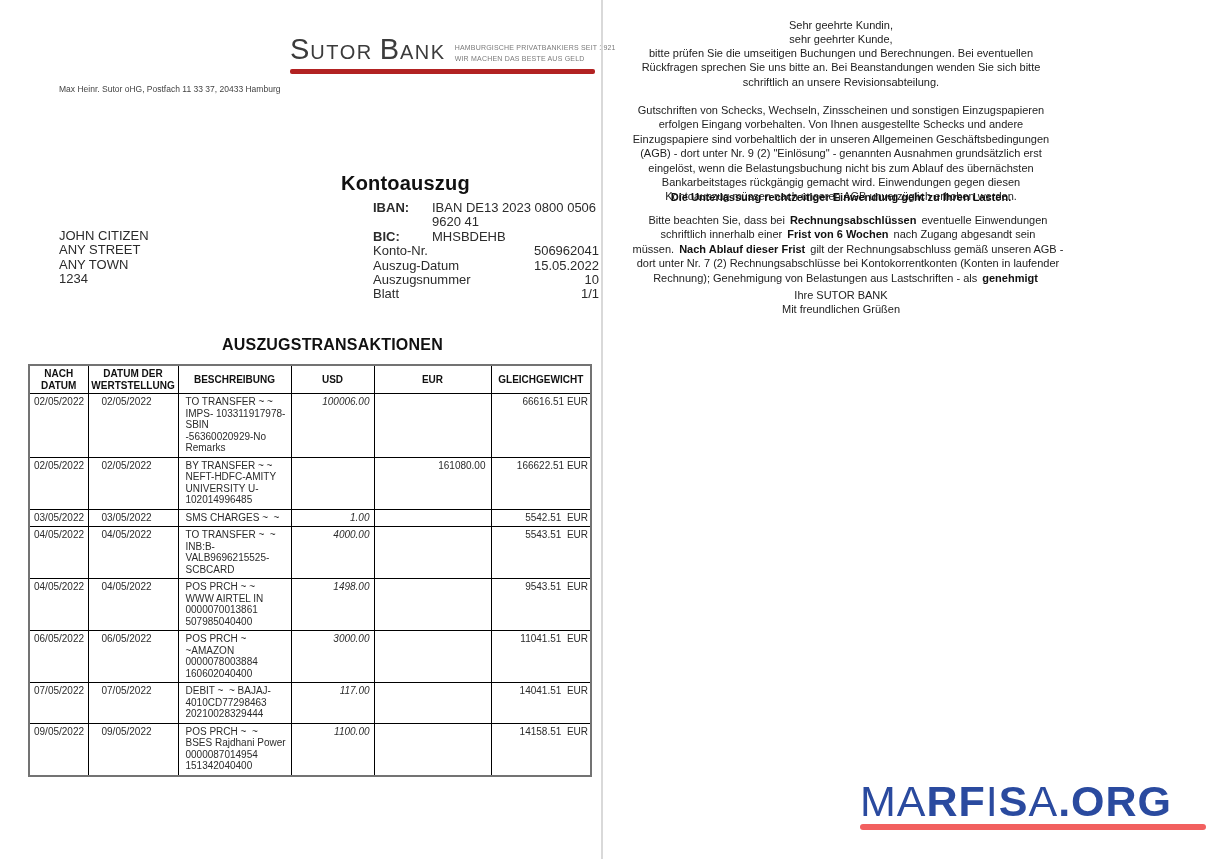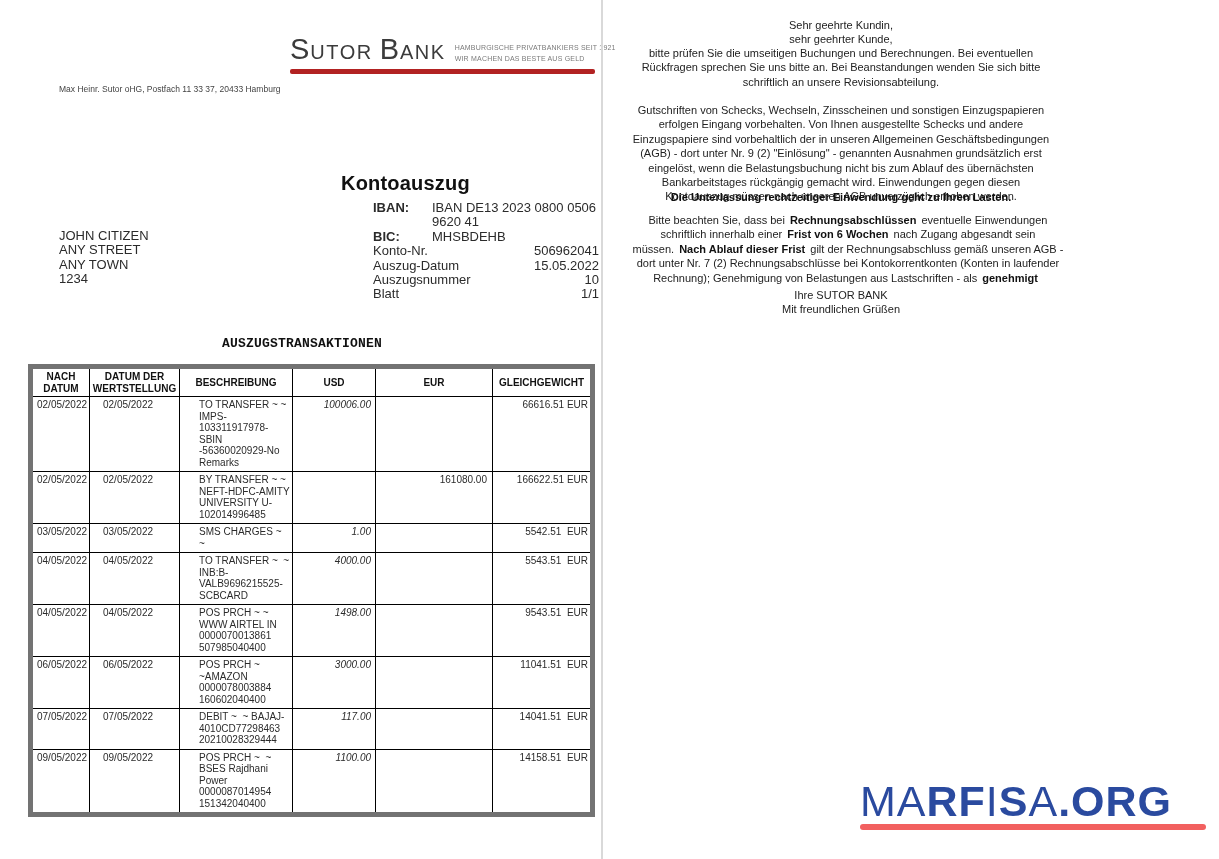--- a/index.html
+++ b/index.html
@@ -25,35 +25,35 @@
 
   .recipient { position:absolute; left:59px; top:193px; font-size:13px; line-height:14.3px; color:#2b2b2b;margin-top:36px; }
 
   .stmt-title { position:absolute; left:341px; top:172px; font-size:20px; font-weight:bold; color:#111; letter-spacing:0.2px; }
 
   .stmt-info { position:absolute; left:341px; top:201px; width:226px; font-size:13px; line-height:14.4px; color:#2b2b2b;margin-left:32px; }
   .info-row { display:flex; }
   .info-label-b { font-weight:bold; width:59px; flex:none; }
   .meta-row { display:flex; justify-content:space-between; }
 
-  .tx-title { position:absolute; left:222px; top:336px; font-size:13px; font-weight:bold; color:#111; letter-spacing:0.2px;font-family:Liberation Mono, monospace; }
+  .tx-title { position:absolute; left:222px; top:336px; font-size:16px; font-weight:bold; color:#111; letter-spacing:0.2px; }
 
   table.tx-table {
     position:absolute; left:28px; top:364px; width:562px;
     border-collapse:collapse; table-layout:fixed;
-    border:5px solid #737373; font-size:10px; color:#2b2b2b;
+    border:2px solid #737373; font-size:10px; color:#2b2b2b;
   }
   .tx-table th {
     border:1px solid #000; font-weight:bold; text-align:center;
     white-space:pre-line; padding:2px 1px; font-size:10px; line-height:11.5px; color:#111;
   }
   .tx-table td { border:1px solid #000; vertical-align:top; line-height:11.5px; padding:2px 0 3px 0; }
   td.c-d1 { padding-left:4px; }
   td.c-d2 { padding-left:13px; }
-  td.c-desc { padding-left:19px; padding-right:2px; white-space:pre-wrap; }
+  td.c-desc { padding-left:7px; padding-right:2px; white-space:pre-wrap; }
   td.c-usd { text-align:right; padding-right:4px;font-style:italic; }
   td.c-eur { text-align:right; padding-right:5px; }
   td.c-bal { text-align:right; padding-right:2px; white-space:pre; }
 
   
   .r-block { position:absolute; left:632px; width:418px; font-size:11px; line-height:14.4px; color:#222;text-align:center; }
   .r-salutation { top:18px; }
   .r-para1 { top:46px; }
   .r-para2 { top:103px; }
   .r-notice { top:190px; font-weight:bold; color:#111; }

